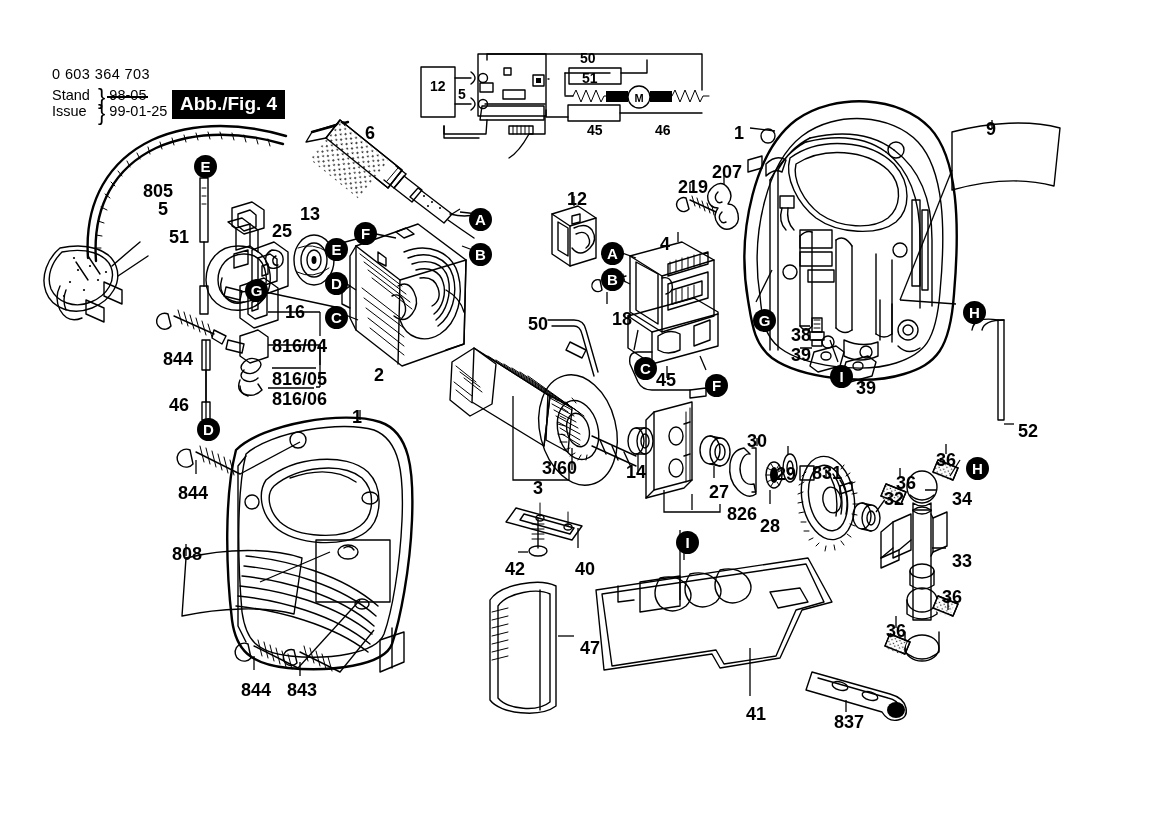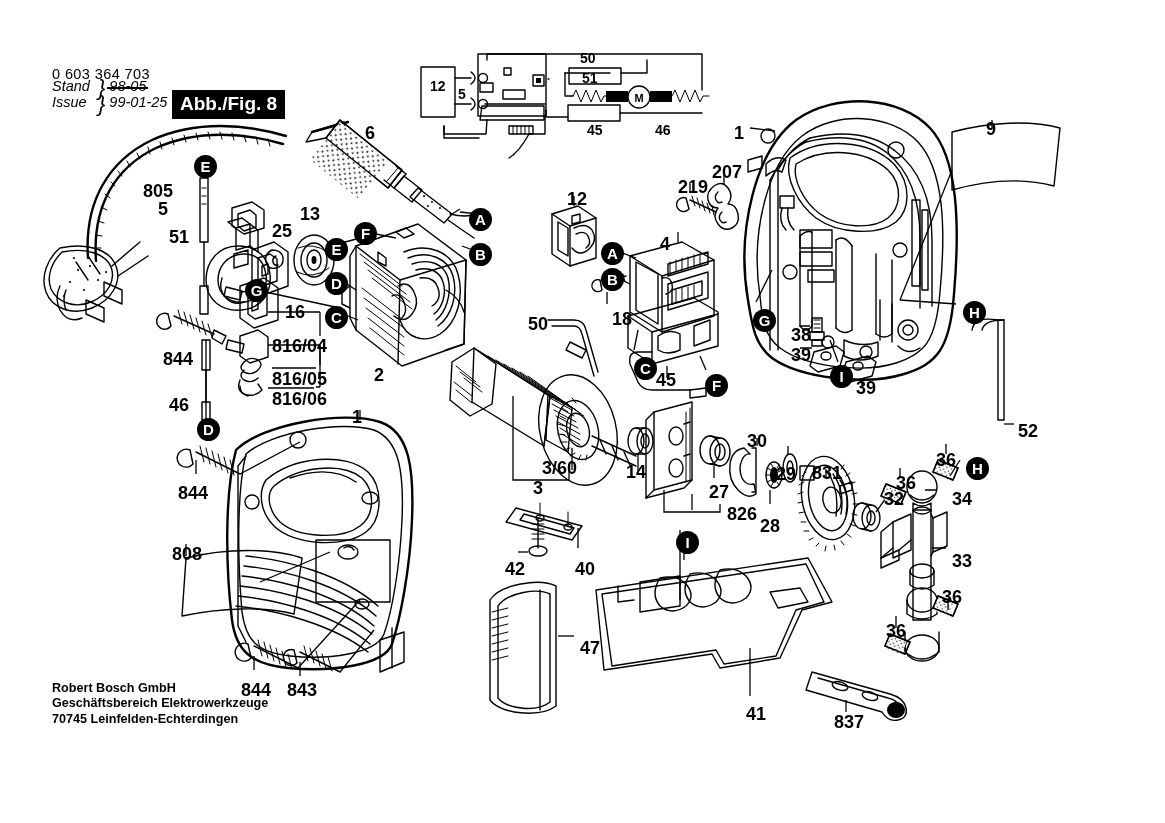--- a/index.html
+++ b/index.html
@@ -14,21 +14,21 @@
     width:1165px;
     height:823px;
     overflow:hidden;
     background:#fff;
   }
   #art{position:absolute;left:0;top:0;width:1165px;height:823px;}
 
   
   .hdr{position:absolute;margin-top:22px;}
   #partno{left:52px;top:44px;font-size:14.5px;letter-spacing:.4px;}
-  #standblk{left:52px;top:57px;font-size:14.5px;line-height:15.5px;font-style:italic;}
+  #standblk{left:52px;top:66px;font-size:14.5px;line-height:15.5px;}
   #standblk .rw{display:flex;align-items:center;}
   #standblk .lbl{display:inline-block;width:46px;}
   #standblk .brace{
     font-size:22px;line-height:13px;margin:0 4px 0 0;position:relative;top:1px;
   }
   #strike{position:relative;display:inline-block;}
   #strike:after{
     content:"";position:absolute;left:-2px;right:-2px;top:52%;
     height:1.6px;background:#000;
   }
@@ -641,21 +641,21 @@
       <span class="brace">}</span>
       <span id="strike">98-05</span>
     </div>
     <div class="rw">
       <span class="lbl">Issue</span>
       <span class="brace">}</span>
       <span>99-01-25</span>
     </div>
   </div>
 
-  <div class="hdr" id="figtag">Abb./Fig. 8</div>
+  <div class="hdr" id="figtag">Abb./Fig. 4</div>
 
   <div id="schematic-labels">
       <div class="sch" style="left: 430px; top: 78px;">12</div>
       <div class="sch" style="left: 458px; top: 86px;">5</div>
       <div class="sch" style="left: 580px; top: 50px;">50</div>
       <div class="sch" style="left: 582px; top: 70px;">51</div>
       <div class="sch" style="left: 587px; top: 122px;">45</div>
       <div class="sch" style="left: 655px; top: 122px;">46</div>
     </div>
 
@@ -729,20 +729,15 @@
       <div class="cir" style="left: 634px; top: 357px;">C</div>
       <div class="cir" style="left: 705px; top: 374px;">F</div>
       <div class="cir" style="left: 753px; top: 309px;">G</div>
       <div class="cir" style="left: 963px; top: 301px;">H</div>
       <div class="cir" style="left: 830px; top: 365px;">I</div>
       <div class="cir" style="left: 966px; top: 457px;">H</div>
       <div class="cir" style="left: 676px; top: 531px;">I</div>
     </div>
 
   <div id="footer">
-    <div id="footer-company">
-        <div class="b">Robert Bosch GmbH</div>
-        <div class="b">Geschäftsbereich Elektrowerkzeuge</div>
-        <div class="b">70745 Leinfelden-Echterdingen</div>
-      </div>
   </div>
 
 </div>
 
 </body></html>

